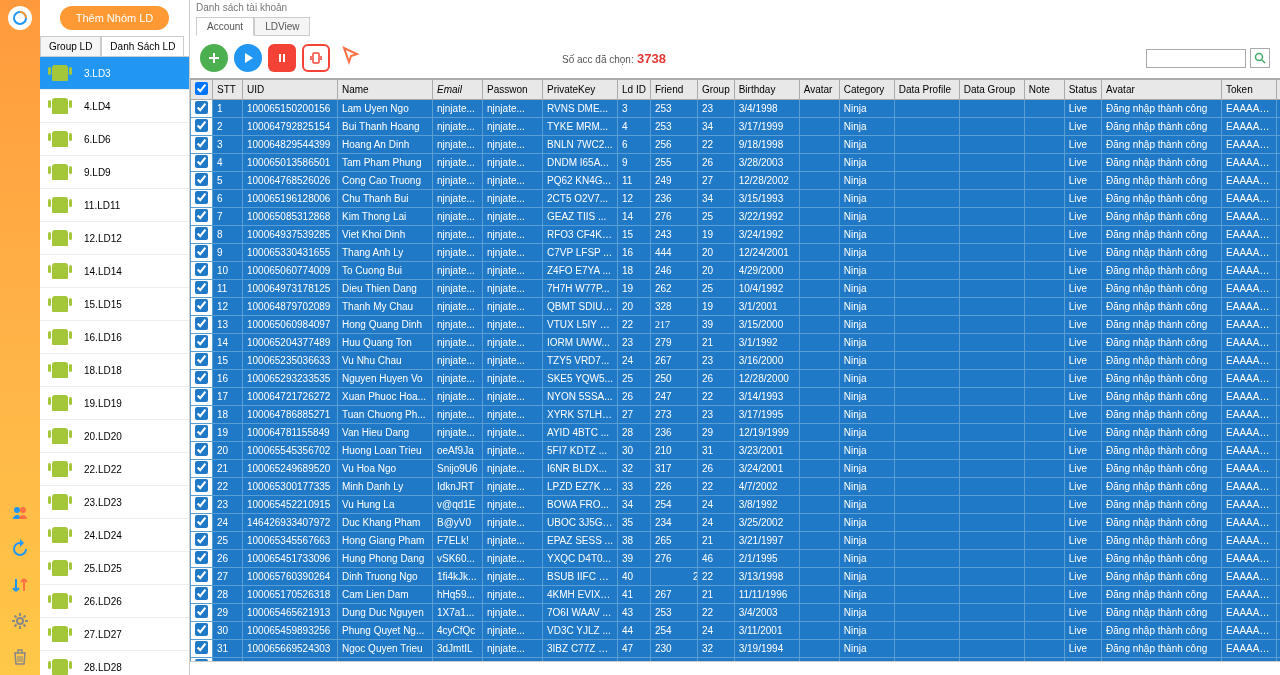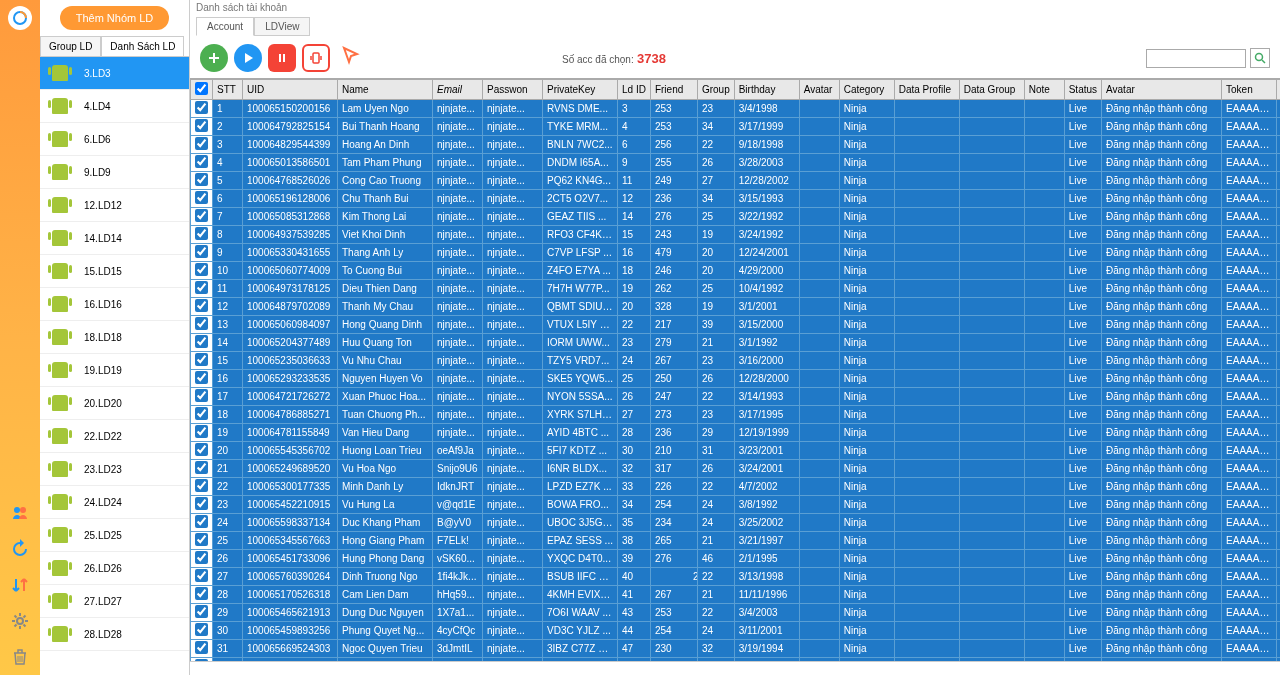--- a/index.html
+++ b/index.html
@@ -106,20 +106,24 @@
       <div class="group-item">
         <span class="android-icon"></span>
         <span>6.LD6</span>
       </div>
       <div class="group-item">
         <span class="android-icon"></span>
         <span>9.LD9</span>
       </div>
       <div class="group-item">
         <span class="android-icon"></span>
+        <span>11.LD11</span>
+      </div>
+      <div class="group-item">
+        <span class="android-icon"></span>
         <span>12.LD12</span>
       </div>
       <div class="group-item">
         <span class="android-icon"></span>
         <span>14.LD14</span>
       </div>
       <div class="group-item">
         <span class="android-icon"></span>
         <span>15.LD15</span>
       </div>
@@ -421,21 +425,21 @@
           </tr>
           <tr>
             <td class="chk" style="max-width: 22px;"><input type="checkbox" checked="" style=""></td>
             <td style="max-width: 30px;">9</td>
             <td style="max-width: 95px;">100065330431655</td>
             <td style="max-width: 95px;">Thang Anh Ly</td>
             <td style="max-width: 50px;">njnjate...</td>
             <td style="max-width: 60px;">njnjate...</td>
             <td style="max-width: 75px;">C7VP LFSP ...</td>
             <td style="max-width: 30px;">16</td>
-            <td style="max-width: 35px;">479</td>
+            <td style="max-width: 35px;">444</td>
             <td style="max-width: 35px;">20</td>
             <td style="max-width: 65px;">12/24/2001</td>
             <td style="max-width: 40px;"></td>
             <td style="max-width: 55px;">Ninja</td>
             <td style="max-width: 65px;"></td>
             <td style="max-width: 65px;"></td>
             <td style="max-width: 40px;"></td>
             <td style="max-width: 35px;">Live</td>
             <td style="max-width: 120px;">Đăng nhập thành công</td>
             <td style="max-width: 55px;">EAAAAU...</td>
@@ -509,21 +513,21 @@
           </tr>
           <tr>
             <td class="chk" style="max-width: 22px;"><input type="checkbox" checked="" style=""></td>
             <td style="max-width: 30px;">13</td>
             <td style="max-width: 95px;">100065060984097</td>
             <td style="max-width: 95px;">Hong Quang Dinh</td>
             <td style="max-width: 50px;">njnjate...</td>
             <td style="max-width: 60px;">njnjate...</td>
             <td style="max-width: 75px;">VTUX L5IY 3...</td>
             <td style="max-width: 30px;">22</td>
-            <td style="max-width: 35px;">217</td>
+            <td style="max-width: 35px; font-family: Liberation Serif, serif;">217</td>
             <td style="max-width: 35px;">39</td>
             <td style="max-width: 65px;">3/15/2000</td>
             <td style="max-width: 40px;"></td>
             <td style="max-width: 55px;">Ninja</td>
             <td style="max-width: 65px;"></td>
             <td style="max-width: 65px;"></td>
             <td style="max-width: 40px;"></td>
             <td style="max-width: 35px;">Live</td>
             <td style="max-width: 120px;">Đăng nhập thành công</td>
             <td style="max-width: 55px;">EAAAAU...</td>
@@ -745,21 +749,21 @@
             <td style="max-width: 65px;"></td>
             <td style="max-width: 40px;"></td>
             <td style="max-width: 35px;">Live</td>
             <td style="max-width: 120px;">Đăng nhập thành công</td>
             <td style="max-width: 55px;">EAAAAU...</td>
             <td style="max-width: 100px;">c_user=1000654...</td>
           </tr>
           <tr>
             <td class="chk" style="max-width: 22px;"><input type="checkbox" checked="" style=""></td>
             <td style="max-width: 30px;">24</td>
-            <td style="max-width: 95px;">100065598337134</td>
+            <td style="max-width: 95px;">146426933407972</td>
             <td style="max-width: 95px;">Duc Khang Pham</td>
             <td style="max-width: 50px;">B@yV0</td>
             <td style="max-width: 60px;">njnjate...</td>
             <td style="max-width: 75px;">UBOC 3J5G ...</td>
             <td style="max-width: 30px;">35</td>
             <td style="max-width: 35px;">234</td>
             <td style="max-width: 35px;">24</td>
             <td style="max-width: 65px;">3/25/2002</td>
             <td style="max-width: 40px;"></td>
             <td style="max-width: 55px;">Ninja</td>

